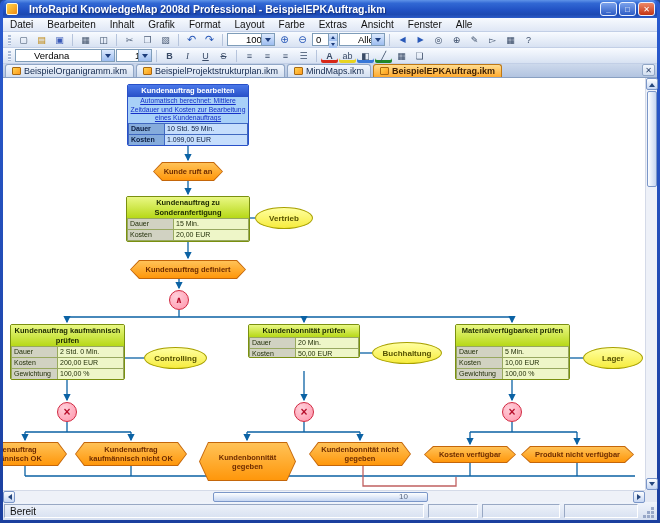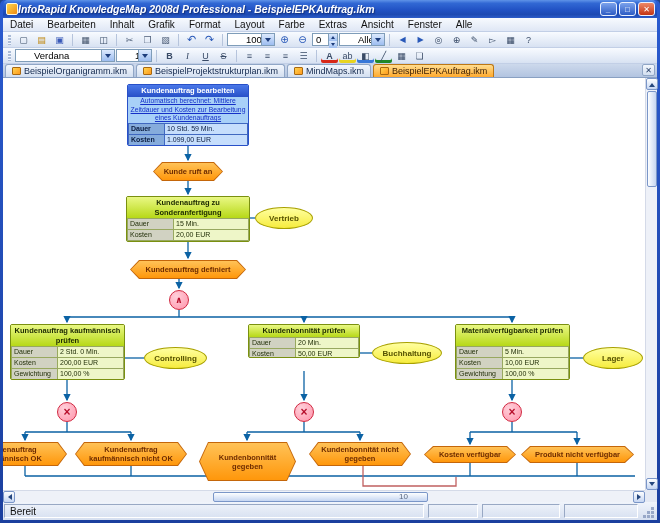--- a/index.html
+++ b/index.html
@@ -2,23 +2,23 @@
 <html><head>
 <meta charset="utf-8">
 <style>
   * { box-sizing: border-box; margin: 0; padding: 0; }
   html,body { width:660px; height:523px; }
   body { font-family:"Liberation Sans","DejaVu Sans",sans-serif; background:#20448c; overflow:hidden; }
 
   .app { width:660px; height:523px; background:linear-gradient(180deg,#2a5bd0,#1b3f9e); padding:0 3px 3px; border-radius:5px 5px 2px 2px; position:relative; }
 
   
-  .titlebar { height:18px; display:flex; align-items:center; gap:0; padding:0 2px 0 3px;
+  .titlebar { height:18px; display:flex; align-items:center; gap:11px; padding:0 2px 0 3px;
     background:linear-gradient(180deg,#5f93e8 0%,#3168d4 18%,#2152c4 55%,#1c49b2 80%,#2c5cc8 100%);
-    border-radius:5px 5px 0 0; color:#fff;font-style:italic; }
+    border-radius:5px 5px 0 0; color:#fff; }
   .app-icon { width:12px; height:12px; border-radius:2px; background:linear-gradient(135deg,#ffd74e,#f08a10); border:1px solid #fff8e0; flex:0 0 auto; }
   .title-text { font-size:10.5px; font-weight:bold; text-shadow:1px 1px 1px #12307c; white-space:nowrap; overflow:hidden; flex:1; }
   .win-btns { display:flex; gap:2px; }
   .win-btn { width:17px; height:14px; border-radius:3px; border:1px solid #e8f0ff; color:#fff; font-size:8px; font-weight:bold;
     display:flex; align-items:center; justify-content:center; background:linear-gradient(180deg,#7ba2ec,#2d5cc4); }
   .win-btn.close { background:linear-gradient(180deg,#ee8866,#c23414); }
 
   
   .menubar { height:14px; background:linear-gradient(180deg,#f7fafe,#dfe7f5); border-bottom:1px solid #c2cfe6; display:flex; align-items:center; font-size:10px; color:#111; }
   .menu-item { padding:0 7px; height:100%; display:flex; align-items:center; }
@@ -50,21 +50,21 @@
   .spin-val { flex:1; padding-left:3px; }
   .spin-btns { width:9px; display:flex; flex-direction:column; border-left:1px solid #7f9db9; }
   .spin-btn { flex:1; background:linear-gradient(180deg,#dce9fd,#9dbdf0); display:flex; align-items:center; justify-content:center; }
   .spin-btn.up::after{ content:""; border:2px solid transparent; border-bottom:3px solid #1c3c7c; margin-bottom:2px; }
   .spin-btn.dn::after{ content:""; border:2px solid transparent; border-top:3px solid #1c3c7c; margin-top:2px; }
 
   
   .tabbar { height:14px; background:linear-gradient(180deg,#cdd9ec,#b2c4e0); border-bottom:1px solid #89a0c2; display:flex; align-items:flex-end; padding:1px 2px 0; gap:2px; }
   .tab { height:13px; display:flex; align-items:center; gap:3px; padding:0 6px; font-size:9px; color:#13294e;
     background:linear-gradient(180deg,#f3f7fd,#d3dff0); border:1px solid #90a6c6; border-bottom:none; border-radius:3px 3px 0 0; white-space:nowrap; }
-  .tab.active { background:linear-gradient(180deg,#ffdd90,#ffa92c); border-color:#bd7714; color:#3c1e00; font-weight:normal; }
+  .tab.active { background:linear-gradient(180deg,#ffdd90,#ffa92c); border-color:#bd7714; color:#3c1e00; font-weight:bold; }
   .tab-icon { width:9px; height:8px; border-radius:1px; background:linear-gradient(135deg,#ffd34e,#ff9a1e); border:1px solid #a86810; flex:0 0 auto; }
   .tab-close { margin-left:auto; width:13px; height:12px; font-size:8px; color:#2c456e; display:flex; align-items:center; justify-content:center; border:1px solid #90a6c6; border-radius:2px; background:linear-gradient(180deg,#f3f7fd,#d3dff0); margin-bottom:1px; }
 
   
   .workarea { height:424px; display:flex; flex-direction:column; background:#fff; }
   .canvas-row { display:flex; height:412px; }
   .canvas { position:relative; width:642px; height:412px; background:#fff; overflow:hidden; }
   .canvas svg { position:absolute; left:0; top:0; }
 
   

